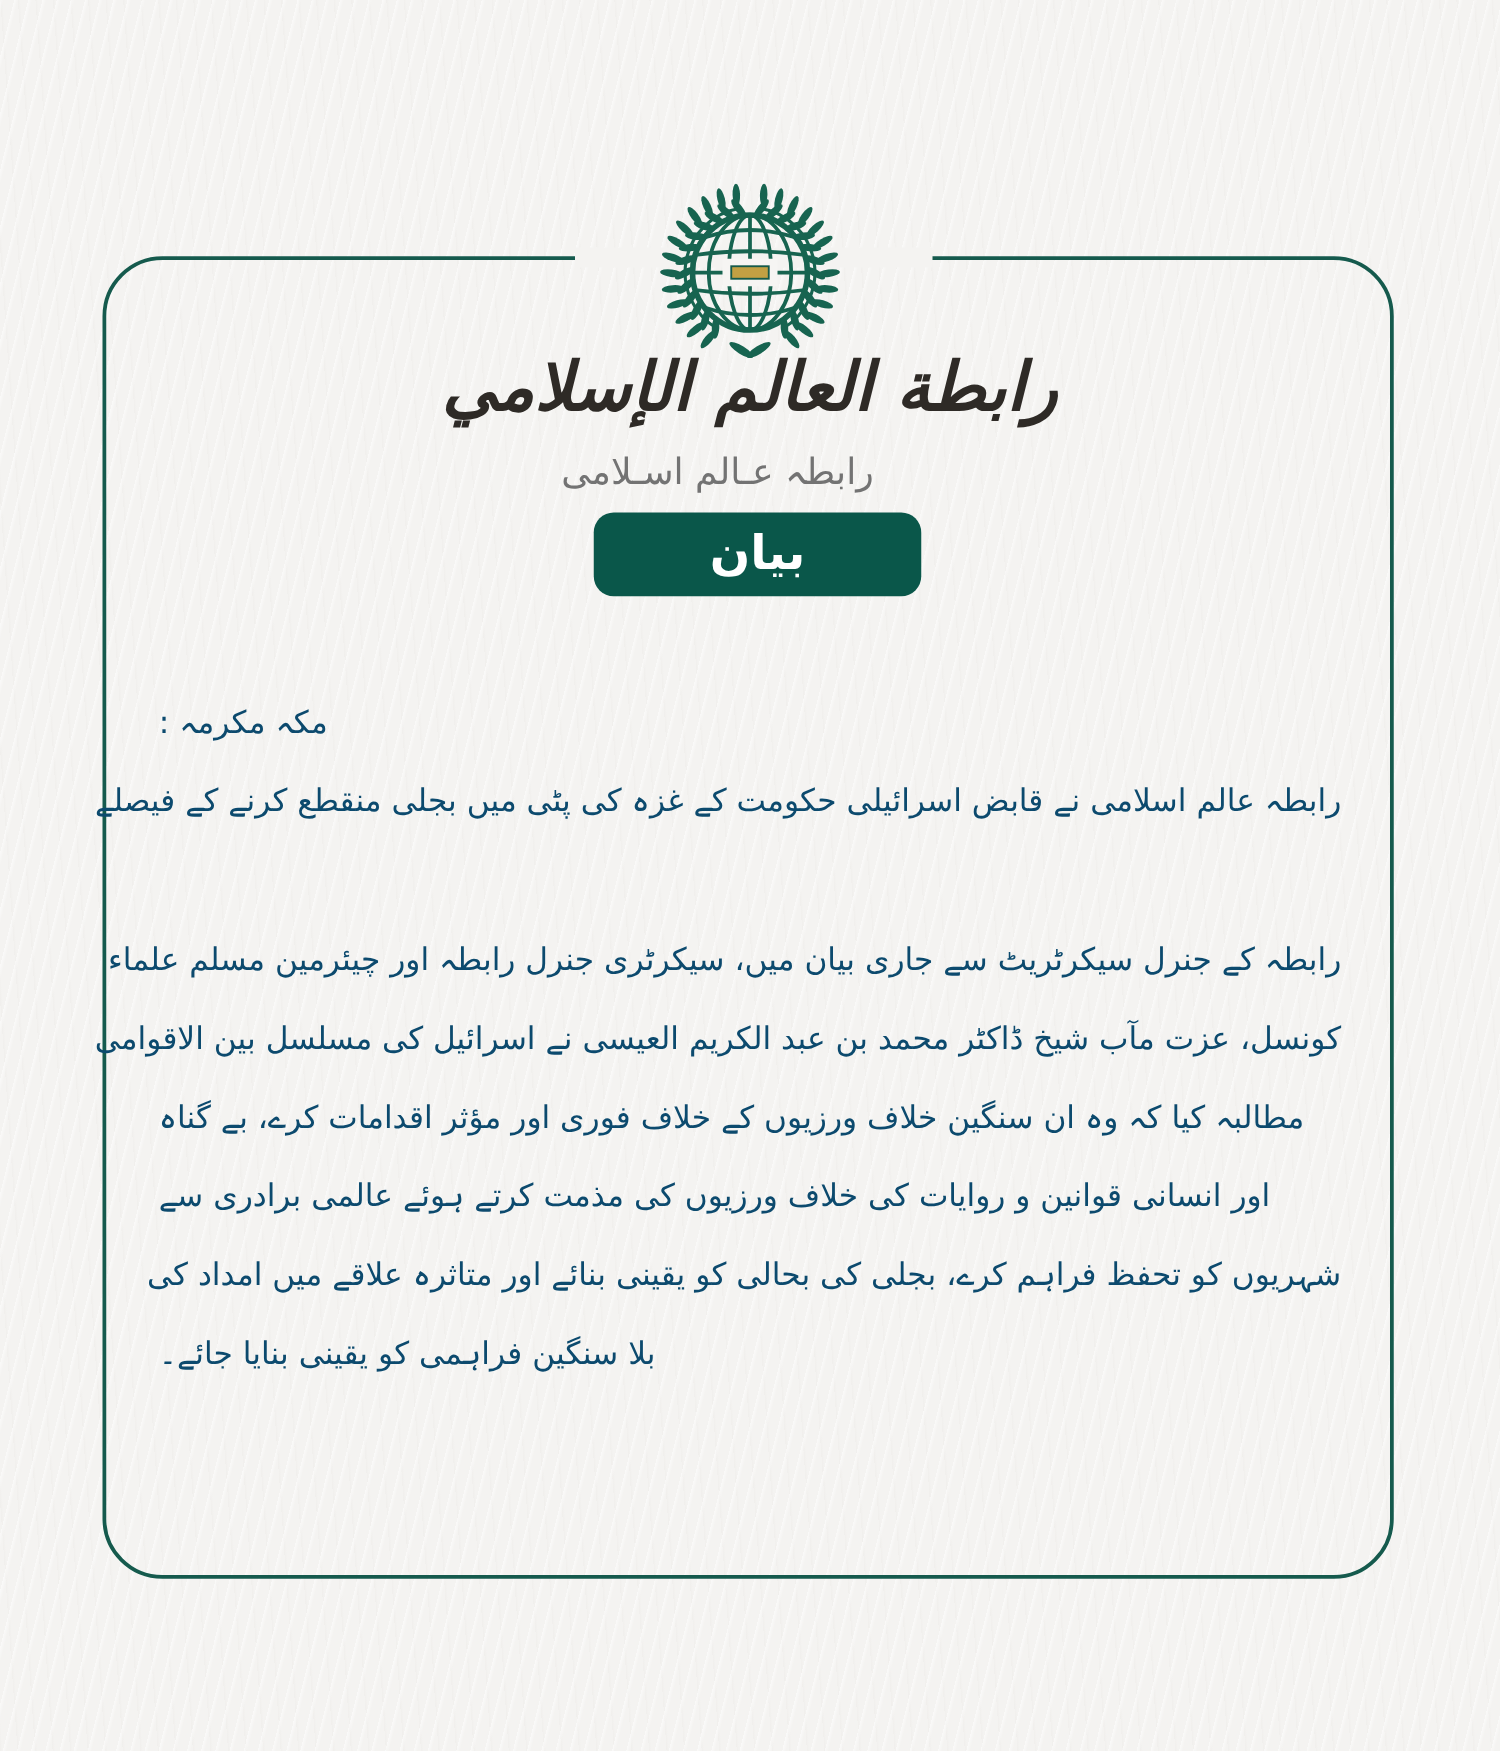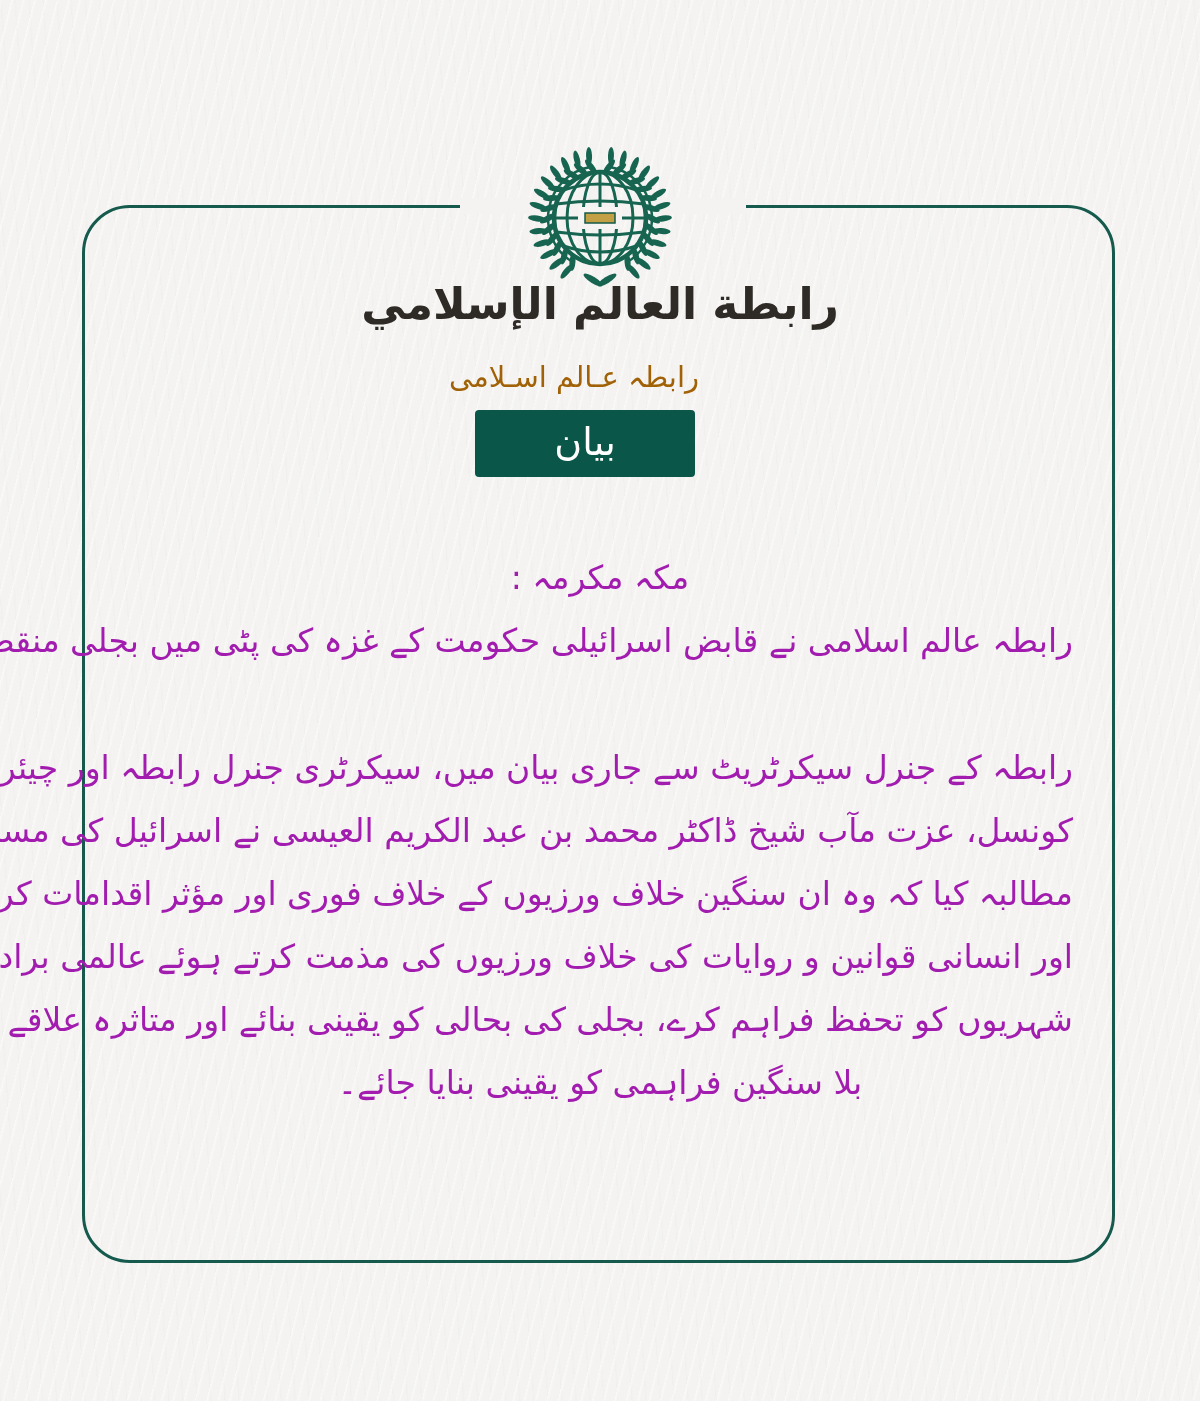--- a/index.html
+++ b/index.html
@@ -15,36 +15,36 @@
     position:absolute;left:82px;top:205px;width:1033px;height:1058px;
     border:3px solid #155a4d;border-radius:48px;box-sizing:border-box;
   }
   .frame-gap-patch{
     position:absolute;left:460px;top:198px;width:286px;height:16px;
     background:#f4f3f1;
   }
   .logo{position:absolute;left:528px;top:146px;width:144px;height:152px;}
   .calligraphy-title{
     position:absolute;left:0;top:278px;width:1200px;text-align:center;
-    font-size:44px;font-weight:bold;color:#2e2a26;letter-spacing:-1px;
+    font-size:54px;font-weight:bold;color:#2e2a26;letter-spacing:-1px;font-style:italic;
   }
   .subtitle{
     position:absolute;left:0;top:360px;width:1148px;text-align:center;
-    font-size:29px;color:#a16207;
+    font-size:29px;color:#737373;
   }
   .banner{
-    position:absolute;left:475px;top:410px;width:220px;height:67px;
-    background:#0a574a;border-radius:4px;
+    position:absolute;left:475px;top:410px;width:262px;height:67px;
+    background:#0a574a;border-radius:16px;
     display:flex;align-items:center;justify-content:center;
-    color:#ffffff;font-size:38px;font-weight:400;padding-bottom:4px;box-sizing:border-box;
+    color:#ffffff;font-size:38px;font-weight:700;padding-bottom:4px;box-sizing:border-box;
   }
   .content{
     position:absolute;left:127px;top:546px;width:946px;
-    direction:rtl;text-align:center;
-    color:#a21caf;font-size:33px;line-height:63px;
+    direction:rtl;text-align:left;
+    color:#0c4a6e;font-size:25px;line-height:63px;
   }
   .content .line{white-space:nowrap;}
   .para-spacer{height:64px;}
   svg .wreath-stroke{stroke:#176450;fill:none;}
   svg .wreath-fill{fill:#176450;stroke:none;}
 </style>
 </head>
 <body>
 
 <div class="frame"></div>

